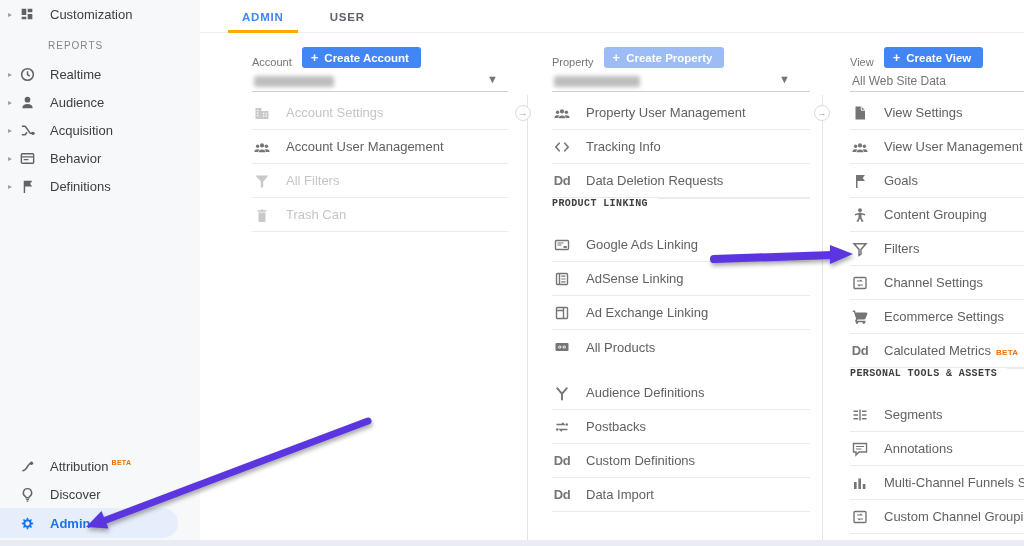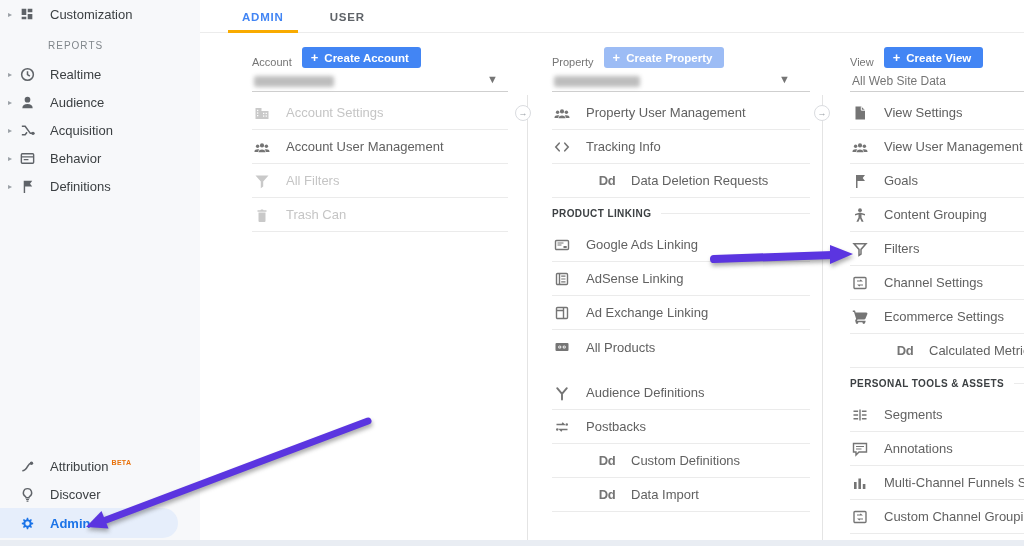--- a/index.html
+++ b/index.html
@@ -46,23 +46,23 @@
   .caret { position:absolute; top:1px; font-size:11px; color:#757575; }
   .col-account .caret { right:10px; } .col-property .caret { right:20px; }
   .sel-text { position:absolute; left:2px; top:2px; font-size:12px; color:#757575; }
   .list { margin-top:4px; }
   .item { display:flex; align-items:center; height:34px; gap:14px; border-bottom:1px solid #ebebeb;
           color:#616161; font-size:13px; white-space:nowrap; cursor:pointer; }
   .item.noline { border-bottom:none; }
   .item .ic { width:20px; display:flex; justify-content:center; align-items:center; color:#757575; flex:none;}
   .item.disabled { color:#c5c5c5; cursor:default; }
   .item.disabled .ic { color:#c9c9c9; }
-  .dd { font-weight:bold; font-size:13px; letter-spacing:-.5px;margin-left:45px; }
-  .sec-head { display:flex; align-items:center; height:30px; font-size:10px; font-weight:bold;
-              color:#3c4043; letter-spacing:.4px; white-space:nowrap; }
+  .dd { font-weight:bold; font-size:13px; letter-spacing:-.5px; }
+  .sec-head { display:flex; height:30px; font-size:10px; font-weight:bold;
+              color:#3c4043; letter-spacing:.4px; white-space:nowrap;font-family:Liberation Mono, monospace; }
   .sec-head::after { content:""; flex:1; height:1px; background:#ebebeb; margin-left:10px; min-width:10px;}
   .gap12 { height:12px; }
   .beta-in { font-size:8px; font-weight:bold; color:#e8710a; margin-left:5px; letter-spacing:.3px; }
 
   
   .vline { position:absolute; top:95px; bottom:6px; width:1px; background:#e4e4e4; }
   .vline.v1 { left:527px; } .vline.v2 { left:822px; }
   .col-toggle { position:absolute; top:105px; width:16px; height:16px; border:1px solid #dadce0;
                 border-radius:50%; background:#fff; color:#9aa0a6; font-size:9px; line-height:15px;
                 text-align:center; cursor:pointer; z-index:3; }

